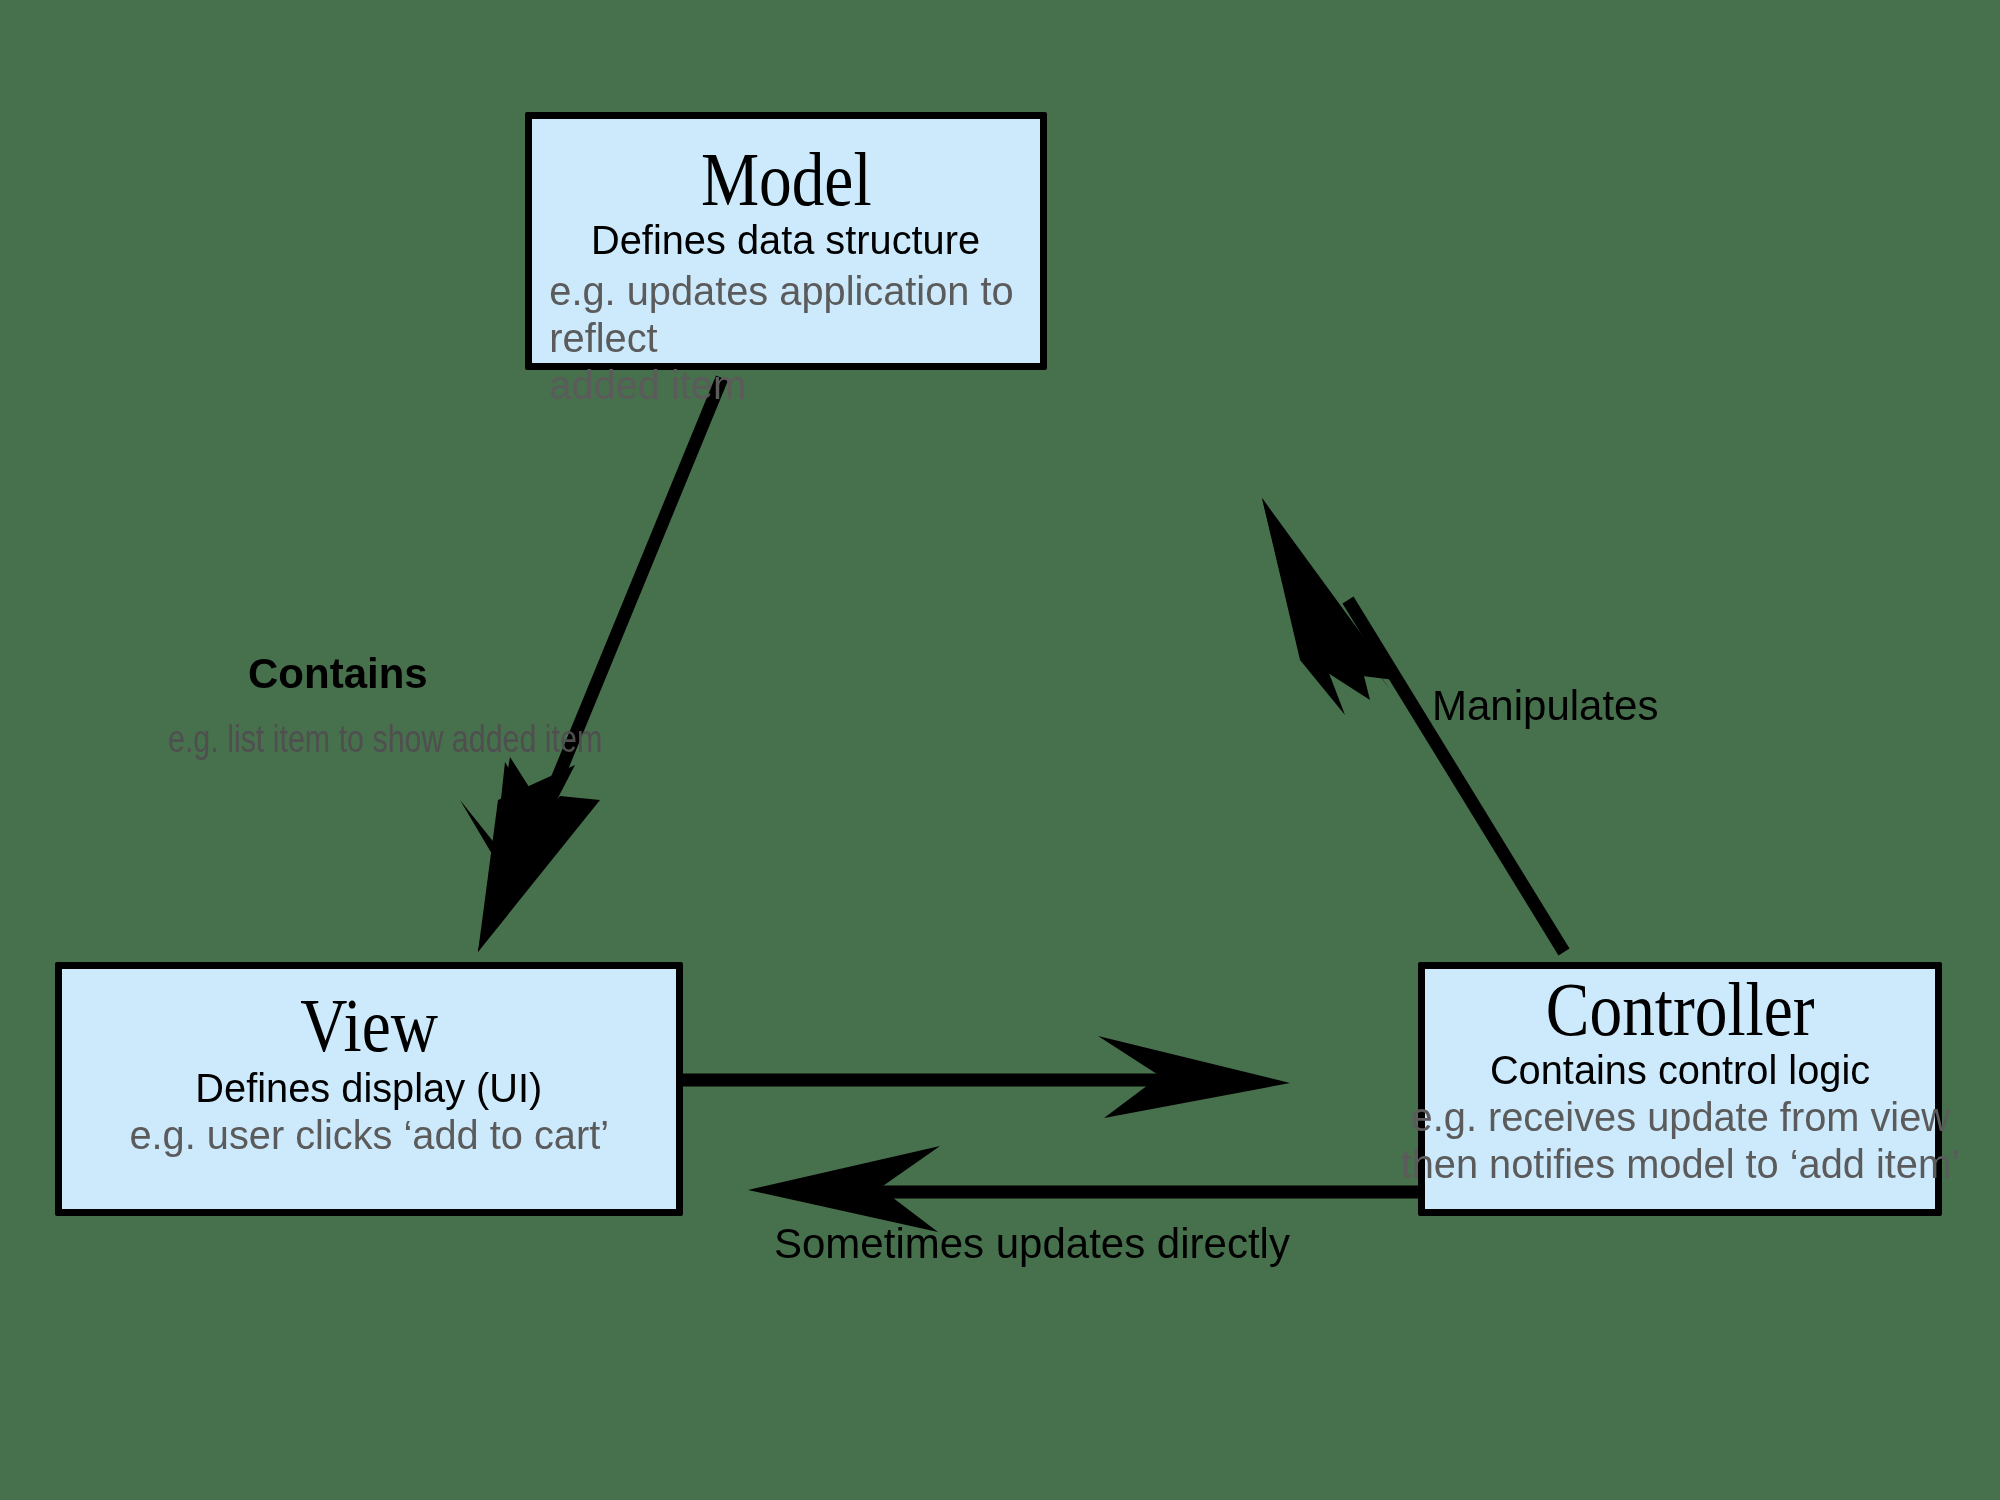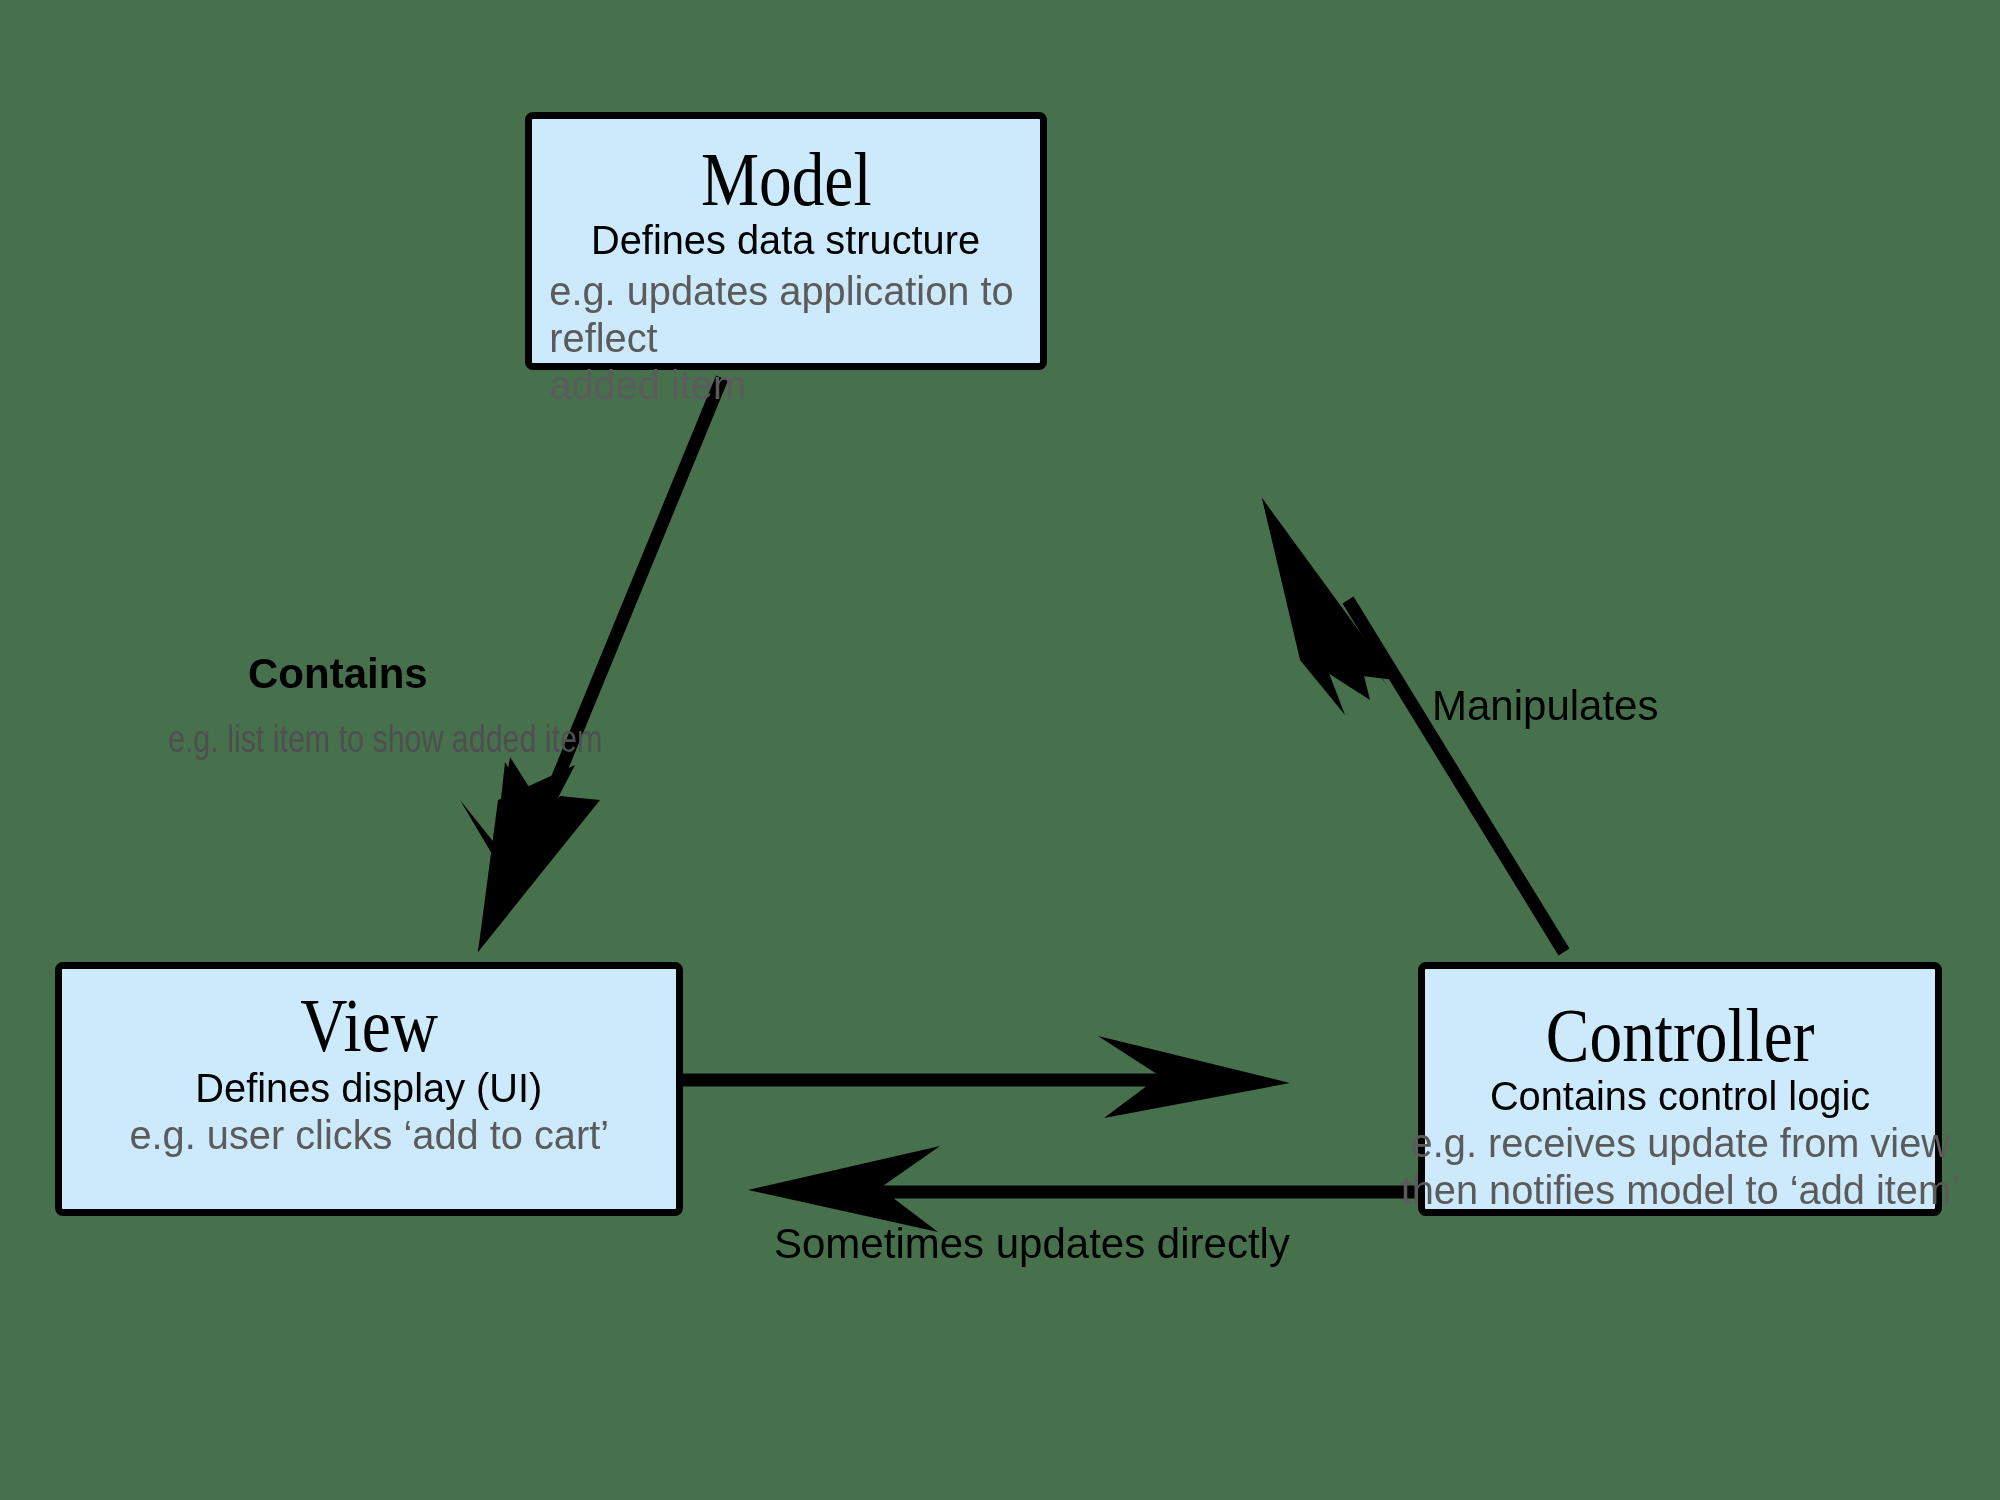--- a/index.html
+++ b/index.html
@@ -14,21 +14,21 @@
     background: #47704d;
     overflow: hidden;
     font-family: "Liberation Sans", sans-serif;
   }
 
   
   .node {
     position: absolute;
     background: #cdeafc;
     border: 7px solid #000000;
-    border-radius: 8px;
+    border-radius: 2px;
     box-sizing: border-box;
     display: flex;
     flex-direction: column;
     align-items: center;
     justify-content: flex-start;
     text-align: center;
   }
   .node-title {
     font-family: "Liberation Serif", serif;
     color: #000000;
@@ -74,21 +74,21 @@
   #node-view .node-title { font-size: 76px; }
   #node-view .node-sub   { font-size: 41px; margin-top: 4px; }
   #node-view .node-eg    { font-size: 41px; margin-top: 2px; white-space: nowrap; }
 
   
   #node-controller {
     left: 1418px;
     top: 962px;
     width: 524px;
     height: 254px;
-    padding-top: 28px;
+    padding-top: 2px;
   }
   #node-controller .node-title { font-size: 76px; }
   #node-controller .node-sub   { font-size: 41px; margin-top: 2px; }
   #node-controller .node-eg    { font-size: 41px; margin-top: 2px; white-space: nowrap; }
 
   
   .edge-label {
     position: absolute;
     font-family: "Liberation Sans", sans-serif;
     color: #000000;

